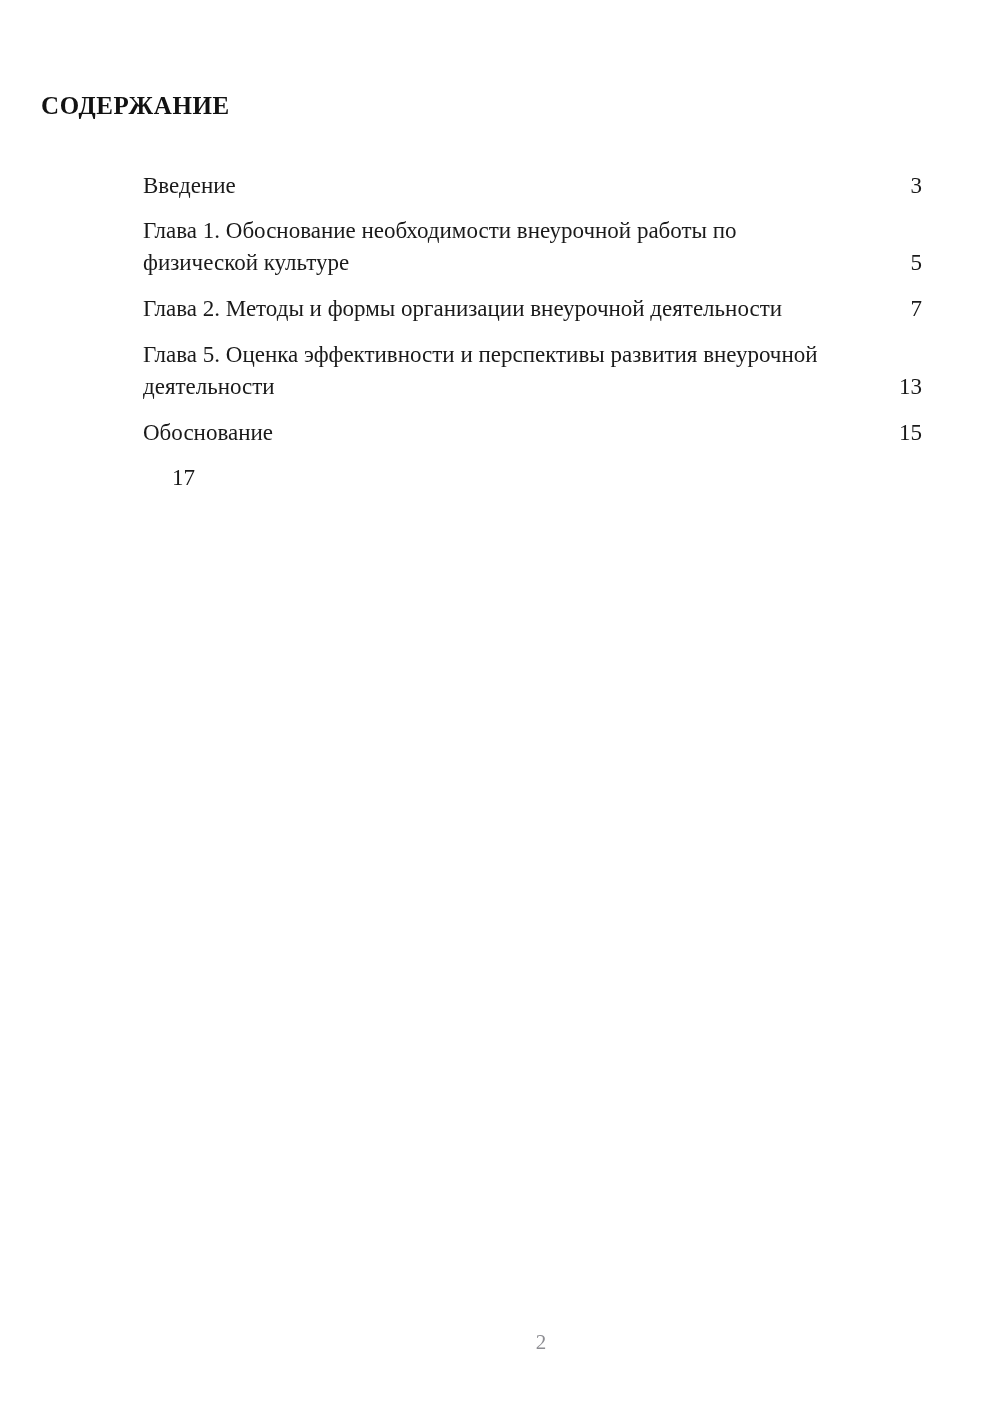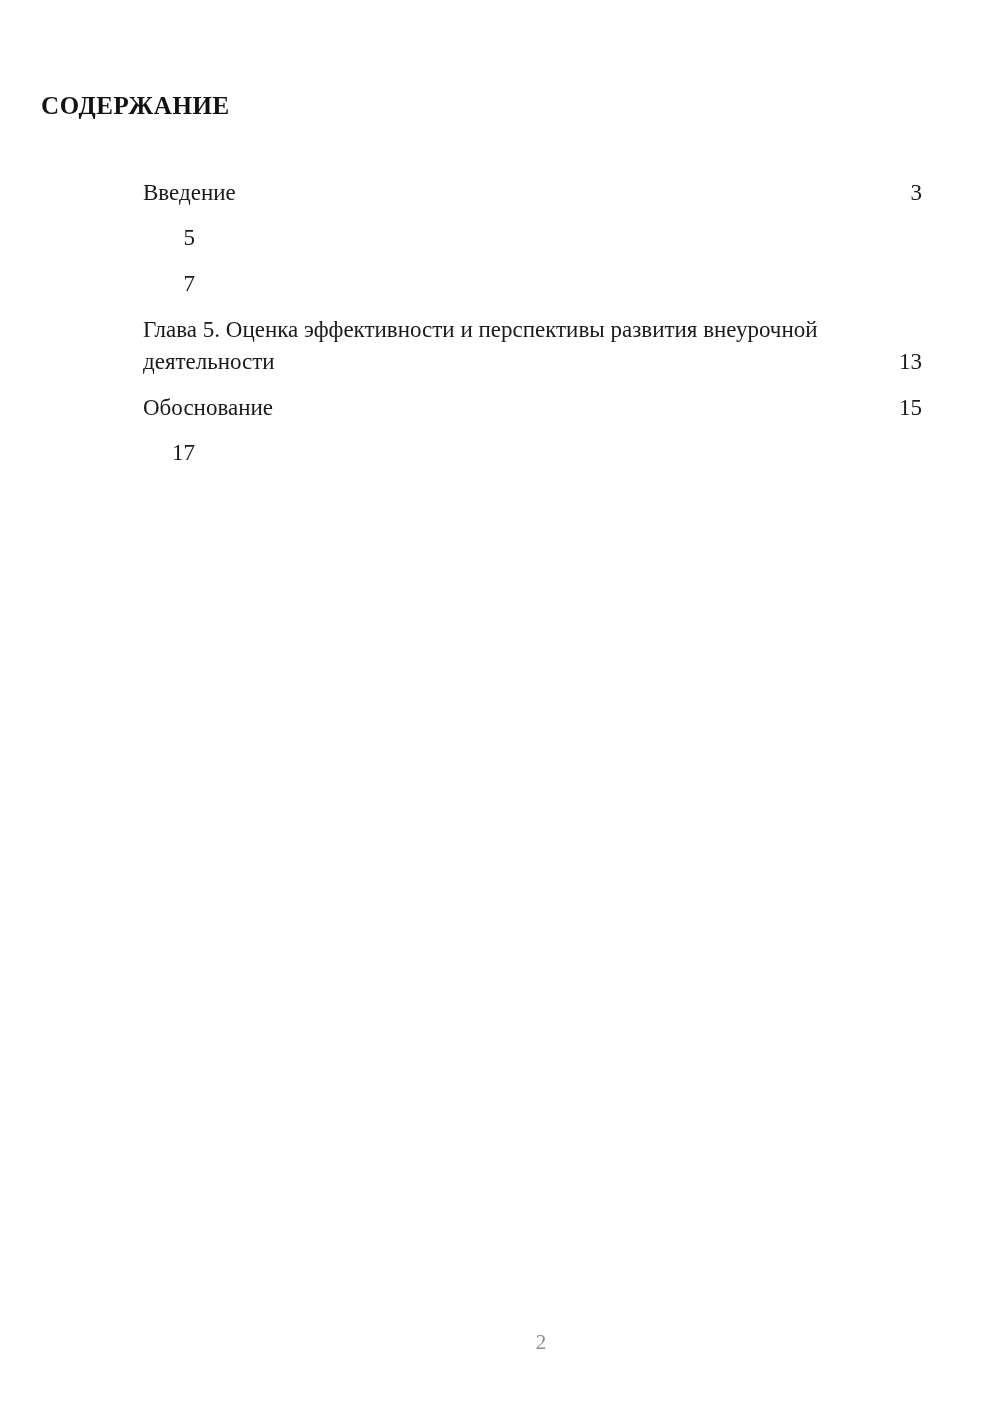--- a/index.html
+++ b/index.html
@@ -36,21 +36,21 @@
     font-weight: bold;
     letter-spacing: 0.6px;
     color: #121212;
     font-family: "Liberation Serif", "DejaVu Serif", serif;
     padding-left: 41px;
   }
 
   
   .toc-list {
     position: absolute;
-    top: 177px;
+    top: 170px;
     left: 143px;
     width: 779px;     
   }
 
   .toc-entry {
     display: flex;
     align-items: flex-end;
     justify-content: space-between;
     margin-bottom: 14px;
   }
@@ -101,24 +101,26 @@
   <div class="toc-title">СОДЕРЖАНИЕ</div>
 
   <div class="toc-list">
 
     <div class="toc-entry single">
       <span class="toc-entry-label">Введение</span>
       <span class="toc-entry-page">3</span>
     </div>
 
     <div class="toc-entry">
+      <span class="toc-entry-label">Глава 1. Обоснование необходимости внеурочной работы по физической культуре</span>
       <span class="toc-entry-page">5</span>
     </div>
 
     <div class="toc-entry">
+      <span class="toc-entry-label">Глава 2. Методы и формы организации внеурочной деятельности</span>
       <span class="toc-entry-page">7</span>
     </div>
 
 
 
     <div class="toc-entry">
       <span class="toc-entry-label">Глава 5. Оценка эффективности и перспективы развития внеурочной деятельности</span>
       <span class="toc-entry-page">13</span>
     </div>
 

